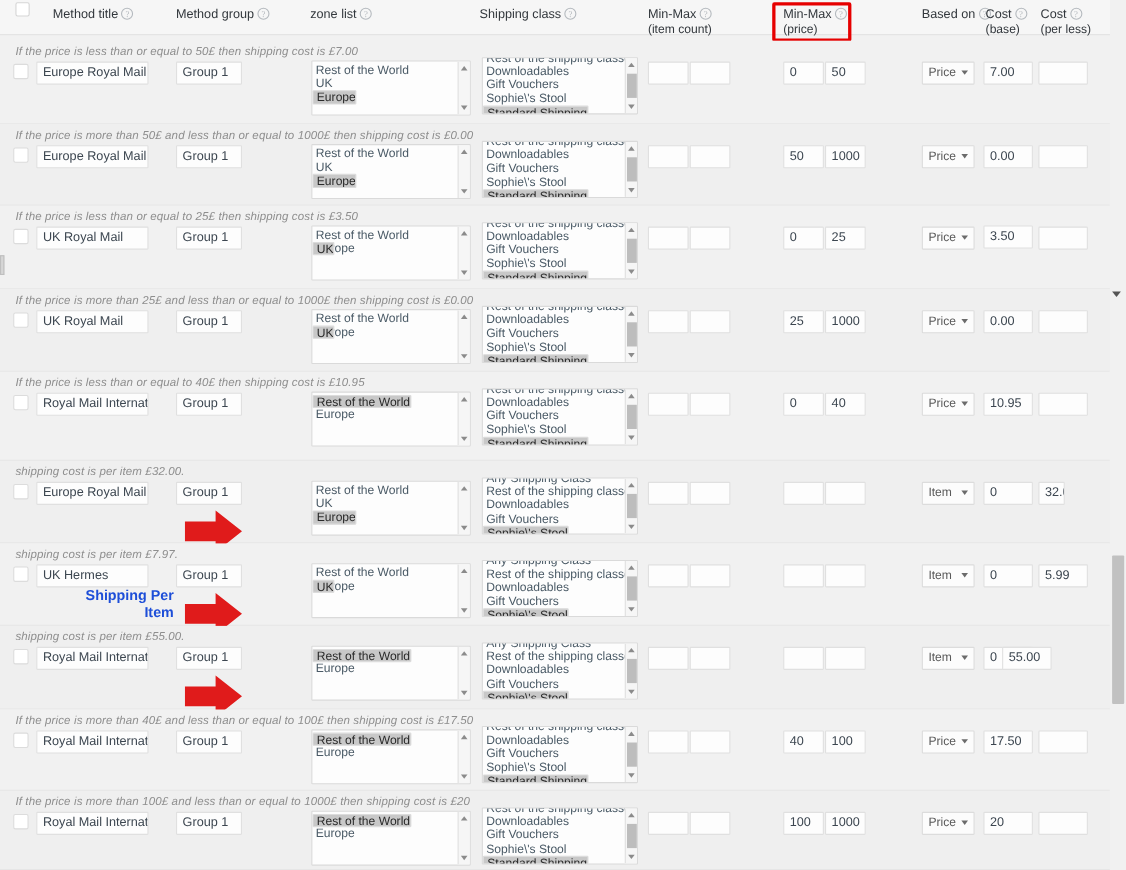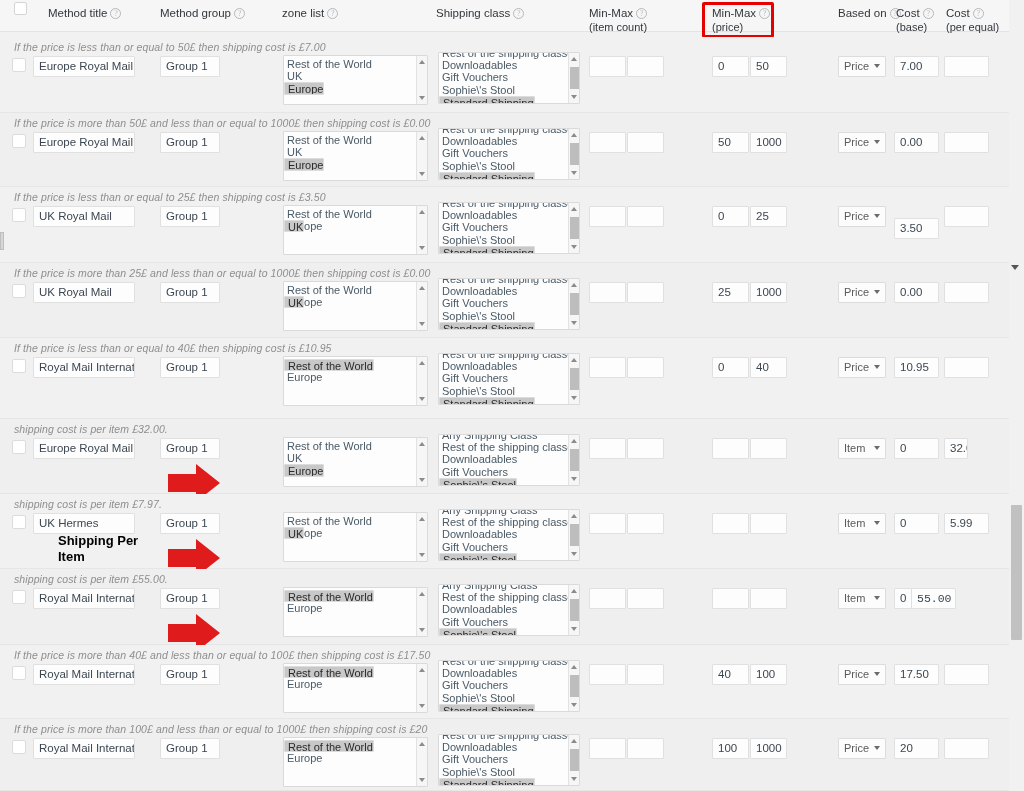--- a/index.html
+++ b/index.html
@@ -169,25 +169,26 @@
   }
 
   
   .arrow {
     position: absolute;
     width: 52px; height: 40px;
   }
   .arrow svg { display: block; }
   .annot {
     position: absolute;
-    color: #000000;
+    color: #1d4ed8;
     font-size: 13px;
     font-weight: bold;
     line-height: 16px;
     width: 100px;
+    text-align: right;
   }
 
   
   .vscroll {
     position: absolute;
     right: 0; top: 0;
     width: 15px; height: 791px;
     background: #f1f1f1;
   }
   .vscroll .thumb {
@@ -222,21 +223,21 @@
     <div class="hdr-check"></div>
     <div id="header-cols">
         <div class="th" style="left: 48px;"><span>Method title</span><span class="help">?</span></div>
         <div class="th" style="left: 160px;"><span>Method group</span><span class="help">?</span></div>
         <div class="th" style="left: 282px;"><span>zone list</span><span class="help">?</span></div>
         <div class="th" style="left: 436px;"><span>Shipping class</span><span class="help">?</span></div>
         <div class="th" style="left: 589px;"><span>Min-Max</span><span class="help">?</span><span class="sub">(item count)</span></div>
         <div class="th" style="left: 712px;"><span>Min-Max</span><span class="help">?</span><span class="sub">(price)</span></div>
         <div class="th" style="left: 838px;"><span>Based on</span><span class="help">?</span></div>
         <div class="th" style="left: 896px;"><span>Cost</span><span class="help">?</span><span class="sub">(base)</span></div>
-        <div class="th" style="left: 946px;"><span>Cost</span><span class="help">?</span><span class="sub">(per equal)</span></div>
+        <div class="th" style="left: 946px;"><span>Cost</span><span class="help">?</span><span class="sub">(per less)</span></div>
       </div>
     <div class="redbox"></div>
   </div>
 
   <div id="rows">
       <div class="row" style="position: absolute; left: 0px; right: 15px; top: 37px; height: 76px;">
         <div class="rule">If the price is less than or equal to 50£ then shipping cost is £7.00</div>
         <div class="rowbody">
           <div class="cb"></div>
           <div class="txt" style="left: 33px; width: 102px; top: 1px;">Europe Royal Mail Intern</div>
@@ -344,21 +345,21 @@
               <div class="up"></div>
               <div class="dn"></div>
               <div class="thumb" style="top: 14px; height: 22px;"></div>
             </div>
           </div>
           <div class="txt" style="left: 589px; width: 37px; top: 1px;"></div>
           <div class="txt" style="left: 627px; width: 37px; top: 1px;"></div>
           <div class="txt" style="left: 712px; width: 37px; top: 1px;">0</div>
           <div class="txt" style="left: 750px; width: 37px; top: 1px;">25</div>
           <div class="sel" style="left: 838px; width: 48px; top: 1px;"><span>Price</span><div class="caret"></div></div>
-          <div class="txt" style="left: 894px; width: 45px; top: 13px;">3.50</div>
+          <div class="txt" style="left: 894px; width: 45px; top: 0;">3.50</div>
           <div class="txt" style="left: 944px; width: 45px; top: 1px;"></div>
         </div>
       </div>
       <div class="row alt" style="position: absolute; left: 0px; right: 15px; top: 263px; height: 75px;">
         <div class="rule">If the price is more than 25£ and less than or equal to 1000£ then shipping cost is £0.00</div>
         <div class="rowbody">
           <div class="cb"></div>
           <div class="txt" style="left: 33px; width: 102px; top: 1px;">UK Royal Mail</div>
           <div class="txt" style="left: 160px; width: 60px; top: 1px;">Group 1</div>
           <div class="ms plain" style="left: 283px; top: 0px; width: 145px; height: 50px;">
@@ -555,21 +556,21 @@
               <div class="dn"></div>
               <div class="thumb" style="top: 14px; height: 22px;"></div>
             </div>
           </div>
           <div class="txt" style="left: 589px; width: 37px; top: 1px;"></div>
           <div class="txt" style="left: 627px; width: 37px; top: 1px;"></div>
           <div class="txt" style="left: 712px; width: 37px; top: 1px;"></div>
           <div class="txt" style="left: 750px; width: 37px; top: 1px;"></div>
           <div class="sel" style="left: 838px; width: 48px; top: 1px;"><span>Item</span><div class="caret"></div></div>
           <div class="txt" style="left: 894px; width: 45px; top: 1px;">0</div>
-          <div class="txt" style="left: 911px; width: 45px; top: 1px; font-family: Liberation Mono, monospace;">55.00</div>
+          <div class="txt" style="left: 911px; width: 45px; top: 1px;">55.00</div>
           <div class="arrow" style="left: 168px; top: 26px;">
             <svg width="52" height="40" viewBox="0 0 52 40">
               <path d="M0 11 L28 11 L28 1 L52 20 L28 39 L28 29 L0 29 Z" fill="#e01b1b"></path>
             </svg>
           </div>
         </div>
       </div>
       <div class="row" style="position: absolute; left: 0px; right: 15px; top: 645px; height: 74px;">
         <div class="rule">If the price is more than 40£ and less than or equal to 100£ then shipping cost is £17.50</div>
         <div class="rowbody">

